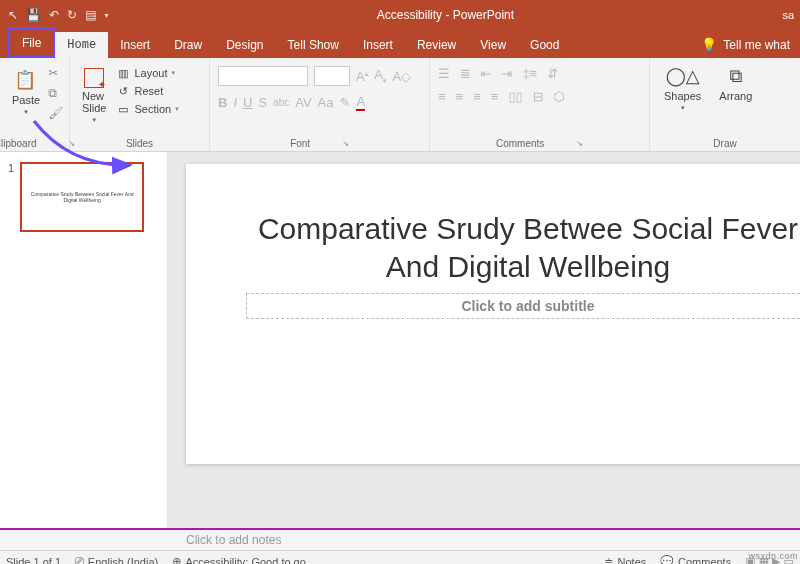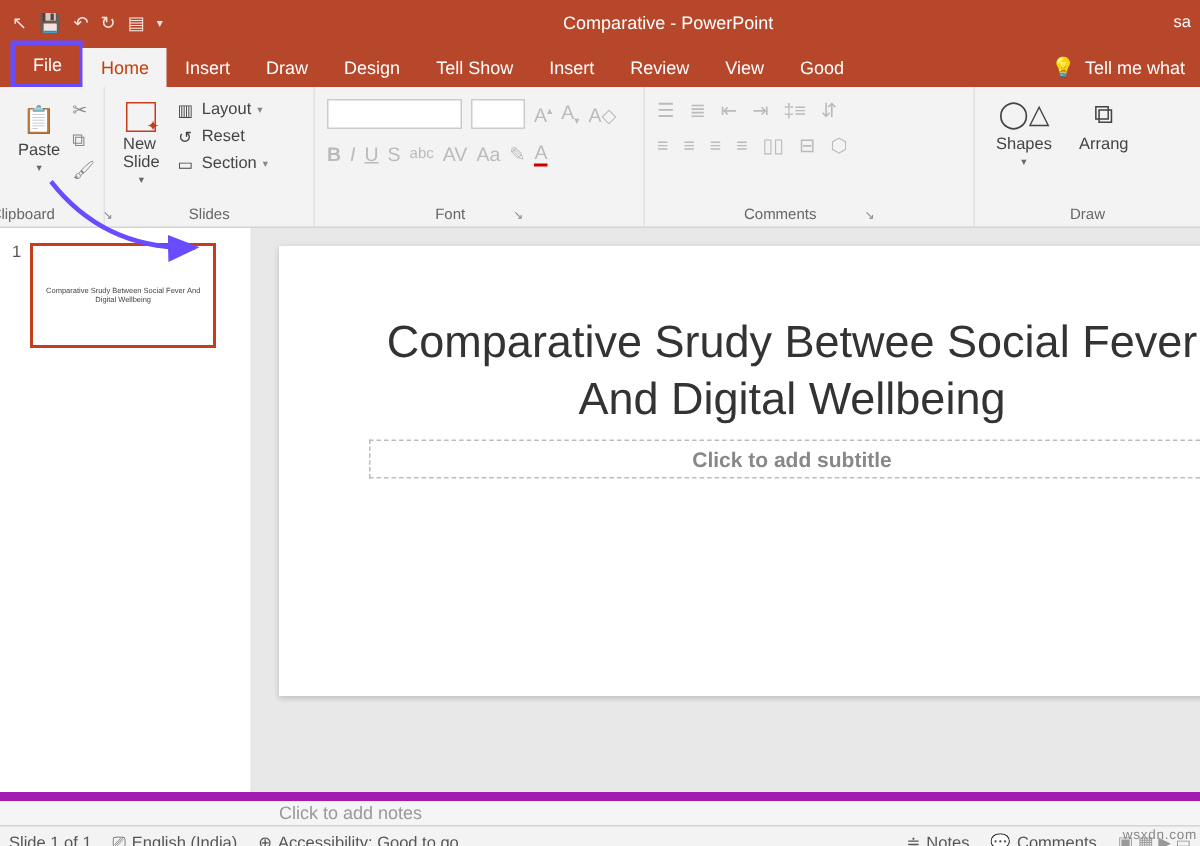--- a/index.html
+++ b/index.html
@@ -9,21 +9,21 @@
 .titlebar { height: 30px; background: #b7472a; display: flex; align-items: center; color: #fff; font-size: 11px; }
 .titlebar .qat { display: flex; gap: 8px; padding-left: 8px; align-items: center; }
 .titlebar .qat span { opacity: 0.85; font-size: 12px; }
 .titlebar .title { flex: 1; text-align: center; font-size: 12px; }
 .titlebar .right { padding-right: 6px; font-size: 11px; }
 
 
 .tabs { height: 28px; background: #b7472a; display: flex; align-items: flex-end; padding-left: 8px; }
 .tab { padding: 6px 12px; font-size: 12px; color: #fff; cursor: pointer; position: relative; }
 .tab.file { border: 2px solid #6a4cff; outline: 1px solid #6a4cff; }
-.tab.active { background: #f3f3f3; color: #c2410c; }
+.tab.active { background: #f3f3f3; color: #404040; font-family: Liberation Mono, monospace; }
 .tellme { display: flex; align-items: center; gap: 6px; margin-left: auto; padding: 6px 10px; color: #fff; font-size: 12px; }
 .tellme .bulb { font-size: 13px; }
 
 
 .ribbon { height: 94px; background: #f3f3f3; border-bottom: 1px solid #d4d4d4; display: flex; position: relative; }
 .group { border-right: 1px solid #e1e1e1; padding: 4px 8px 0 8px; display: flex; flex-direction: column; justify-content: space-between; }
 .group-label { font-size: 10px; color: #666; text-align: center; padding-bottom: 2px; display: flex; justify-content: center; gap: 32px; align-items: center; }
 .group-label .launcher { font-size: 8px; color: #888; }
 .big-btn { display: flex; flex-direction: column; align-items: center; gap: 2px; font-size: 11px; color: #444; padding: 2px 4px; cursor: pointer; }
 .big-btn .icon { width: 24px; height: 24px; display: flex; align-items: center; justify-content: center; font-size: 18px; }
@@ -47,41 +47,41 @@
 .thumbs { width: 168px; background: #fff; border-right: 1px solid #e5e5e5; padding: 10px 8px; }
 .thumb-row { display: flex; gap: 6px; }
 .thumb-num { font-size: 11px; color: #555; }
 .thumb { width: 124px; height: 70px; border: 2px solid #c43e1c; background: #fff; display: flex; align-items: center; justify-content: center; text-align: center; font-size: 5px; color: #444; padding: 6px; }
 .slide-area { flex: 1; background: #e8e8e8; padding: 12px 0 0 18px; overflow: hidden; }
 .slide { width: 644px; height: 300px; background: #fff; box-shadow: 0 1px 4px rgba(0,0,0,.2); padding: 46px 20px 0 60px; }
 .slide-title { font-size: 30px; color: #333; text-align: center; font-weight: 400; line-height: 1.25; }
 .slide-sub { border: 1px dashed #bbb; margin-top: 8px; padding: 4px; text-align: center; color: #888; font-size: 14px; font-weight: bold; }
 
 
-.notesbar { height: 22px; background: #f5f5f5; border-top: 6px solid #a21caf; display: flex; align-items: center; padding-left: 186px; font-size: 12px; color: #999; }
+.notesbar { height: 22px; background: #f5f5f5; border-top: 2px solid #a21caf; display: flex; align-items: center; padding-left: 186px; font-size: 12px; color: #999; }
 
 
 .status { height: 22px; background: #f3f3f3; border-top: 1px solid #d4d4d4; display: flex; align-items: center; font-size: 11px; color: #555; padding: 0 6px; gap: 14px; }
 .status .spacer { flex: 1; }
 .status .item { display: flex; align-items: center; gap: 4px; }
 .watermark { position: absolute; right: 2px; bottom: 3px; font-size: 9px; color: #888; letter-spacing: 0.5px; }
 </style>
 </head>
 <body>
 
 <div class="titlebar">
   <div class="qat">
     <span>↖</span>
     <span>💾</span>
     <span>↶</span>
     <span>↻</span>
     <span>▤</span>
     <span style="font-size:8px">▾</span>
   </div>
-  <div class="title">Comparative - PowerPoint</div>
+  <div class="title">Accessibility - PowerPoint</div>
   <div class="right">sa</div>
 </div>
 
 <div class="tabs">
   <div class="tab file">File</div>
   <div class="tab active">Home</div>
   <div class="tab">Insert</div>
   <div class="tab">Draw</div>
   <div class="tab">Design</div>
   <div class="tab">Tell Show</div>

